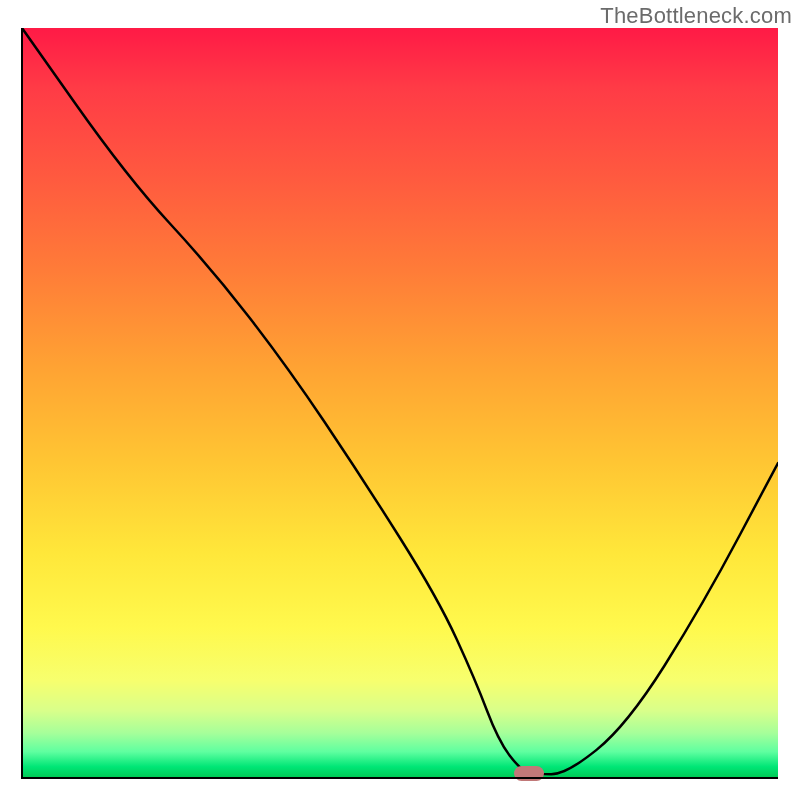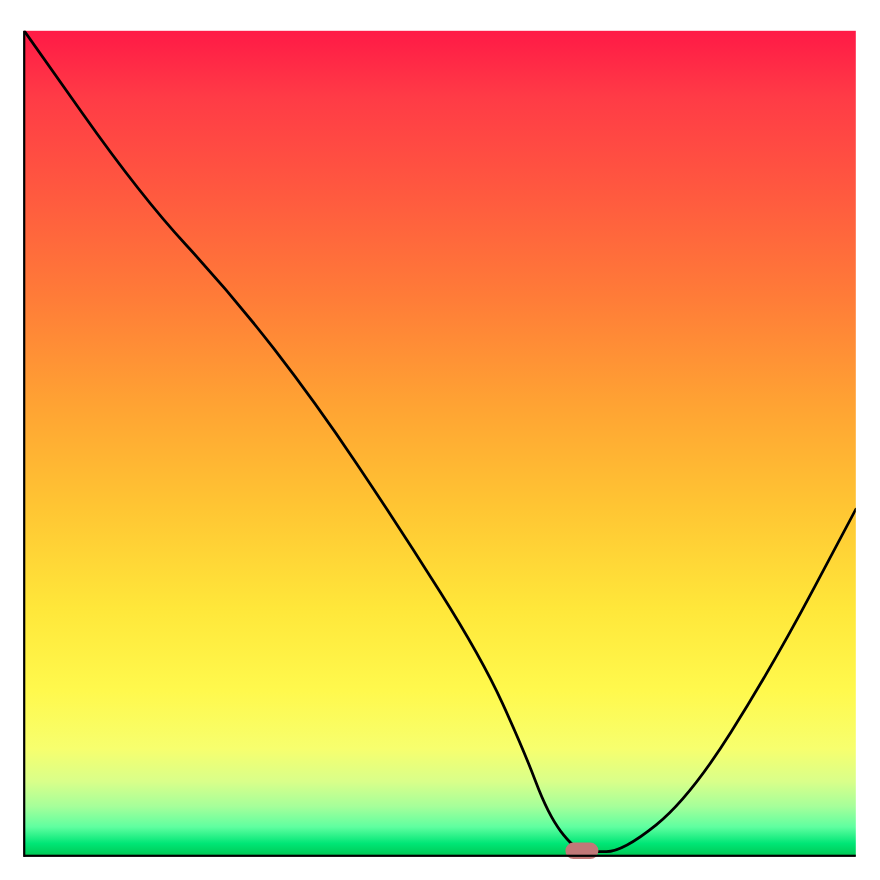--- a/index.html
+++ b/index.html
@@ -80,20 +80,21 @@
     height: 15px;
     background: #c17878;
     border-radius: 8px;
   }
 </style>
 </head>
 <body>
 
 <div class="container">
 
+  <div class="attribution">TheBottleneck.com</div>
 
   <div class="plot-area">
     <div class="gradient-bg"></div>
 
     <svg class="curve-svg" viewBox="0 0 756 750" preserveAspectRatio="none">
       <path id="curve-path" fill="none" stroke="#000000" stroke-width="2.5" stroke-linejoin="round" stroke-linecap="round" d="M 0 0 Q 0 0 52.92 75 Q 105.84 150 147.42000000000002 194.99999999999997 Q 189 239.99999999999994 226.79999999999998 288.74999999999994 Q 264.59999999999997 337.49999999999994 302.4 393.75 Q 340.2 450 378 510 Q 415.8 570 434.7 611.25 Q 453.59999999999997 652.5 464.94 682.5 Q 476.28000000000003 712.5 487.62 727.5 Q 498.96000000000004 742.5 506.52000000000004 744.375 Q 514.08 746.25 529.2 746.25 Q 544.3199999999999 746.25 574.56 721.875 Q 604.8000000000001 697.5 642.6 637.5 Q 680.4 577.5 718.2 506.25 T 756 435"></path>
     </svg>
 
     <div id="marker" class="marker" style="left: 491.52px; top: 738.25px;"></div>
   </div>

